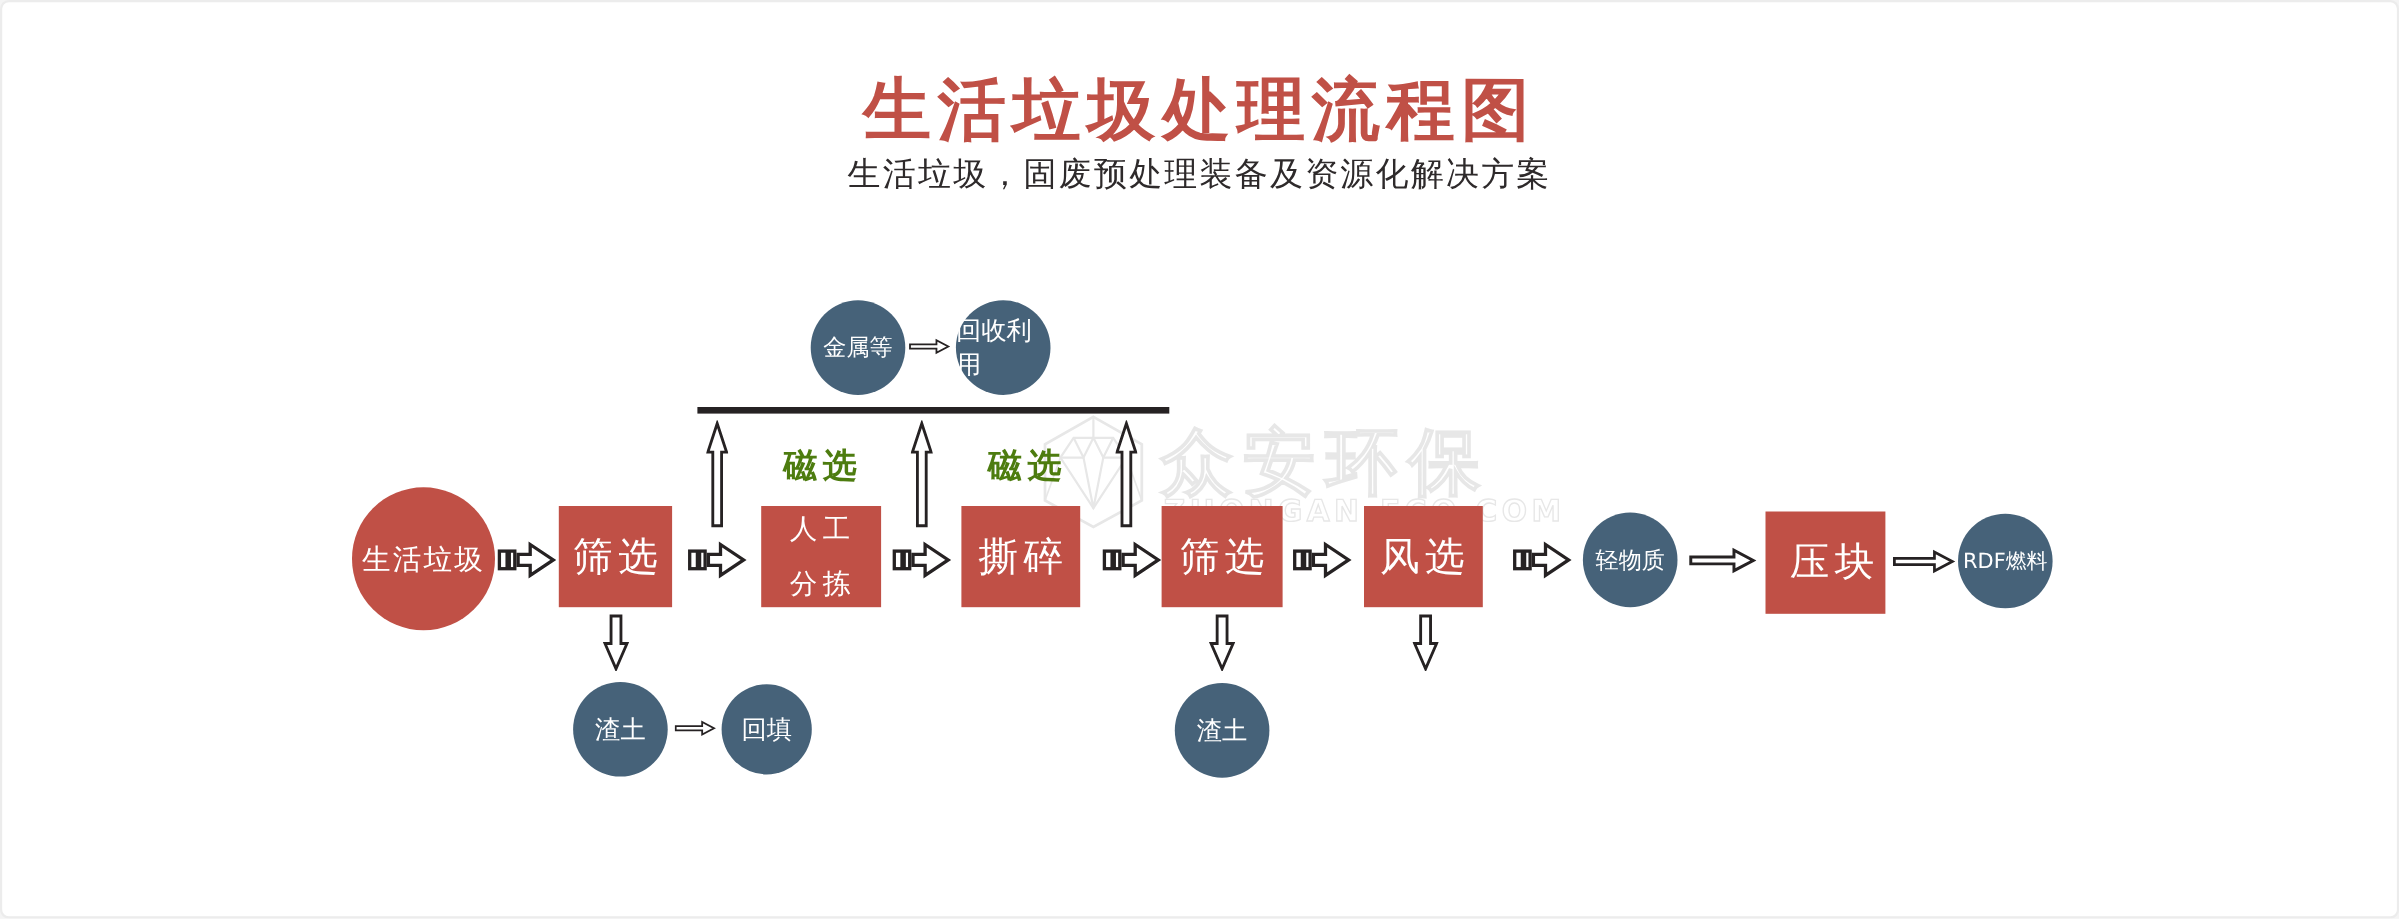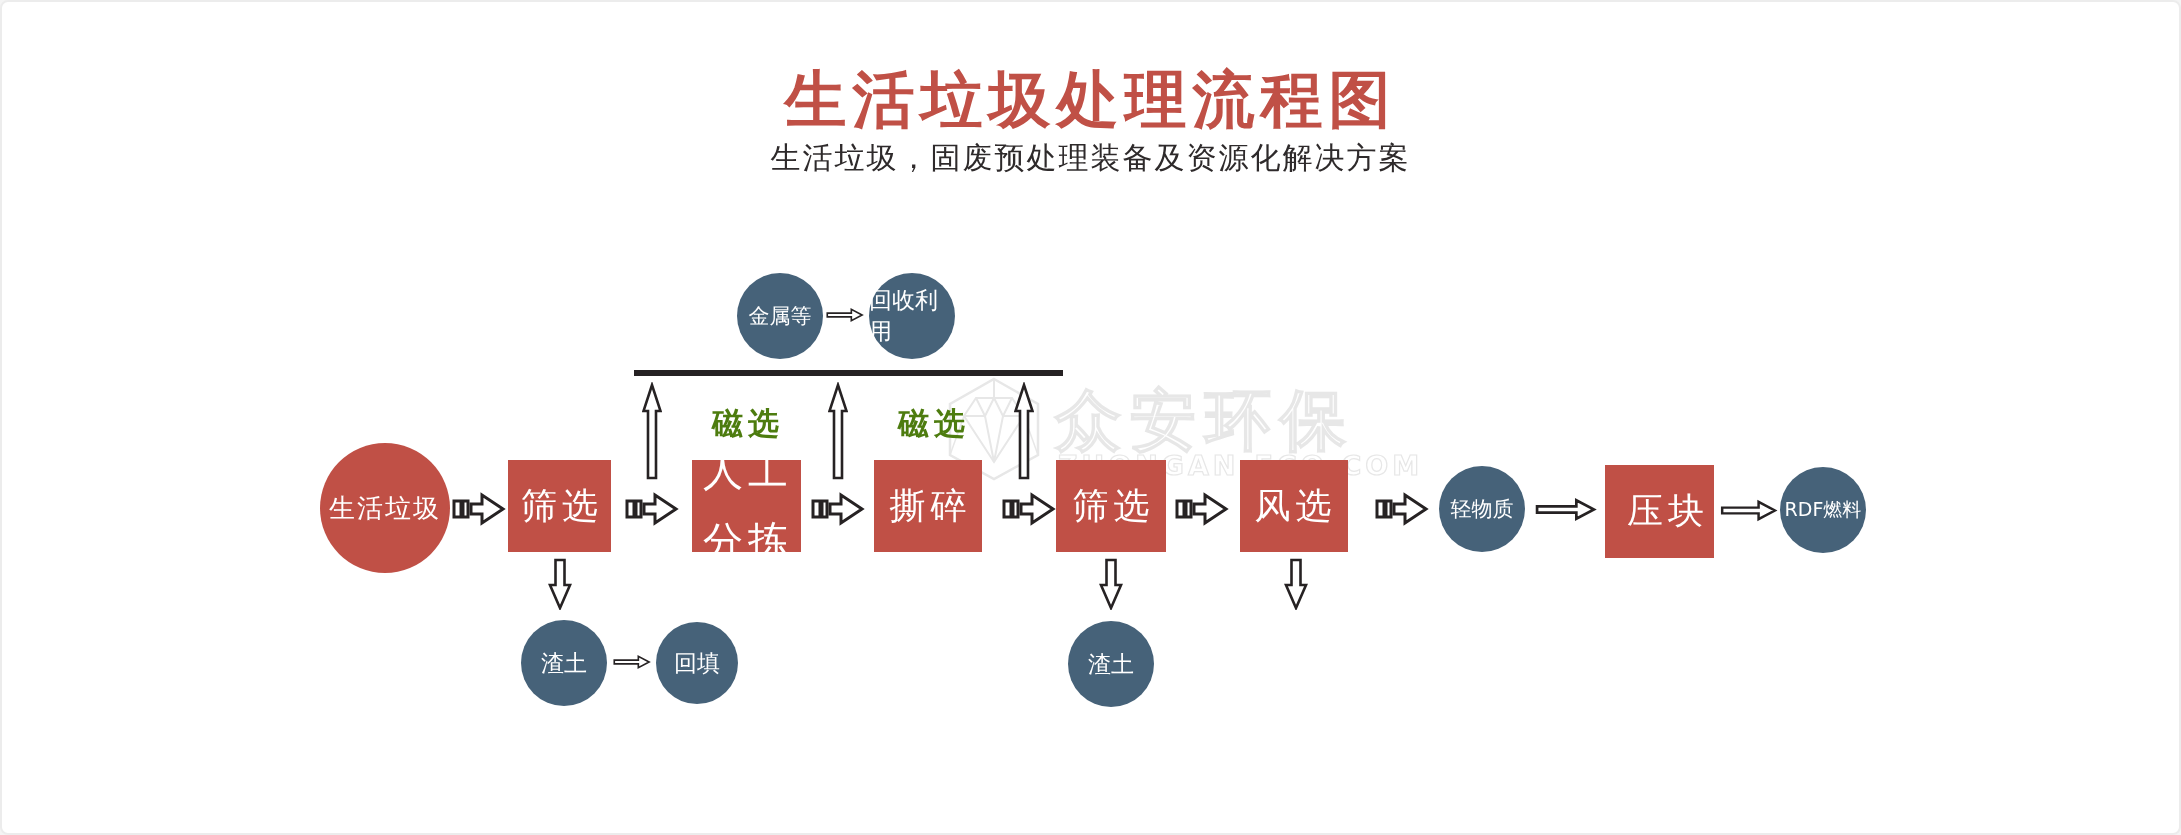--- a/index.html
+++ b/index.html
@@ -41,21 +41,21 @@
     display:flex;align-items:center;justify-content:center;
     text-align:left;color:#ffffff;font-weight:normal;
   }
   .red{background:#c05046;}
   .blue{background:#466279;border-radius:50%;}
   .circle{border-radius:50%;}
   .node .node-label{display:block;}
   
   .pos-source{left:318px;top:441px;width:130px;height:130px;font-size:26px;letter-spacing:2px;}
   .pos-screen1{left:506px;top:458px;width:103px;height:92px;font-size:36px;letter-spacing:5px;padding-left:5px;box-sizing:border-box;}
-  .pos-manual{left:690px;top:458px;width:109px;height:92px;font-size:40px;letter-spacing:5px;padding-left:3px;box-sizing:border-box;flex-direction:column;line-height:1.35;gap:16px;}
+  .pos-manual{left:690px;top:458px;width:109px;height:92px;font-size:25px;letter-spacing:5px;padding-left:3px;box-sizing:border-box;flex-direction:column;line-height:1.35;gap:16px;}
   .pos-shred{left:872px;top:458px;width:108px;height:92px;font-size:36px;letter-spacing:5px;padding-left:5px;box-sizing:border-box;}
   .pos-screen2{left:1054px;top:458px;width:110px;height:92px;font-size:36px;letter-spacing:5px;padding-left:5px;box-sizing:border-box;}
   .pos-air{left:1238px;top:458px;width:108px;height:92px;font-size:36px;letter-spacing:5px;padding-left:3px;box-sizing:border-box;}
   .pos-light{left:1437px;top:464px;width:86px;height:86px;font-size:21px;}
   .pos-baling{left:1603px;top:463px;width:109px;height:93px;font-size:36px;letter-spacing:5px;padding-left:17px;box-sizing:border-box;}
   .pos-rdf{left:1778px;top:465px;width:86px;height:86px;font-size:19px;}
   
   .pos-metals{left:735px;top:271px;width:86px;height:86px;font-size:21px;}
   .pos-recycle{left:867px;top:271px;width:86px;height:86px;font-size:23px;}
   

